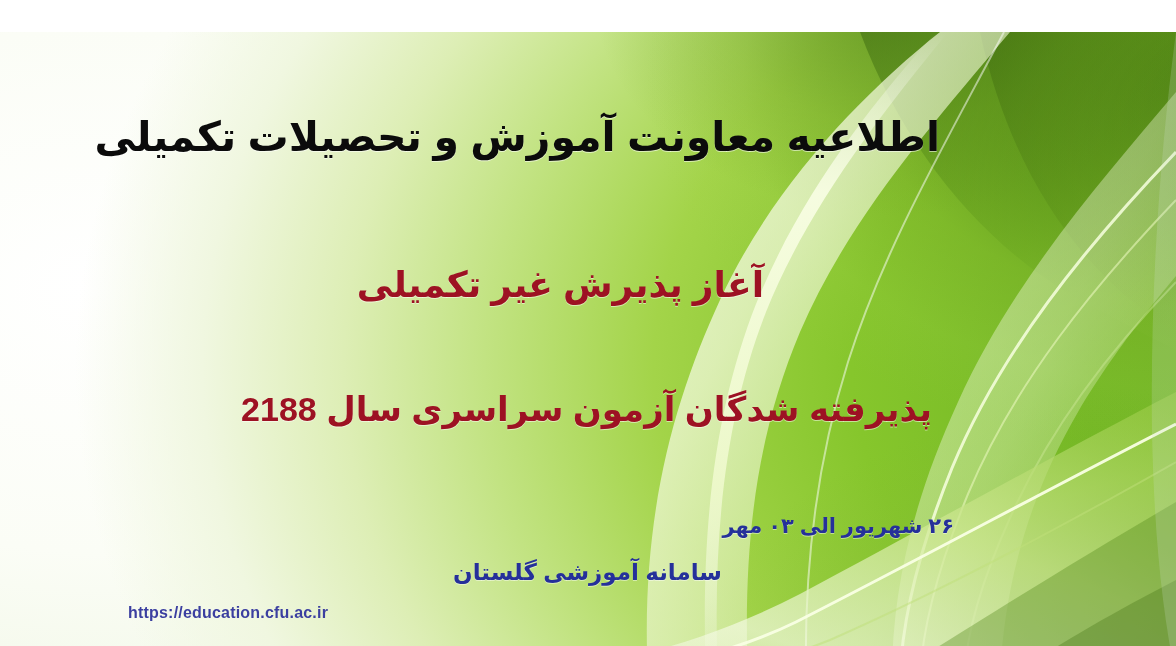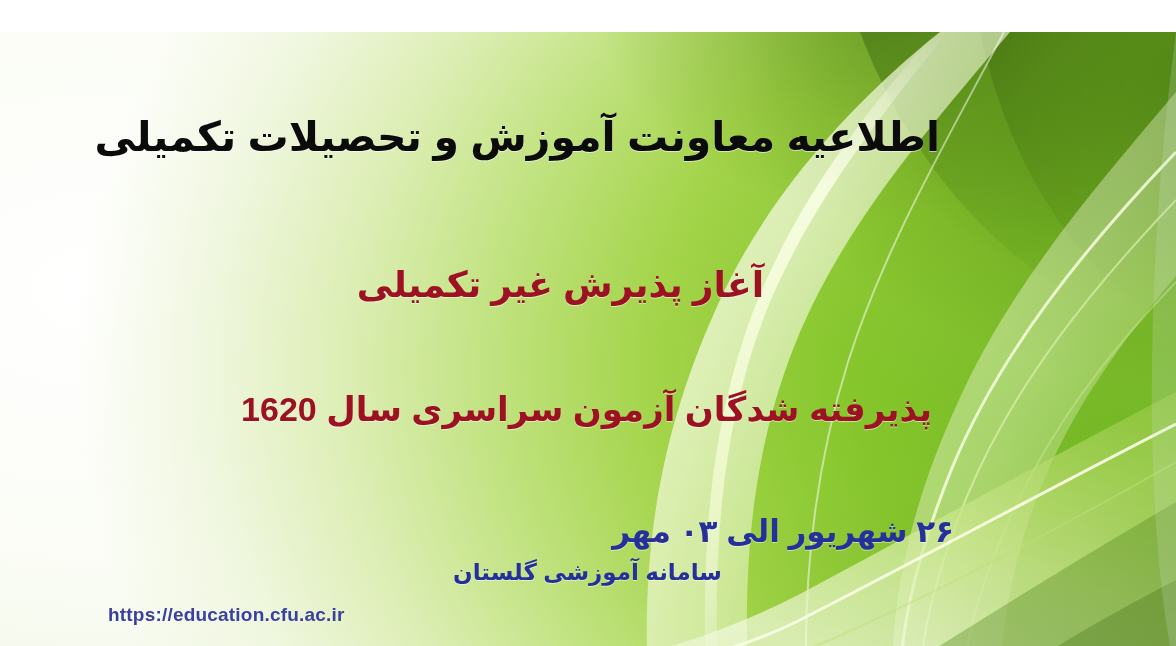--- a/index.html
+++ b/index.html
@@ -103,39 +103,39 @@
     top:358px;
     right:244px;
     font-size:34px;
     color:#9d1223;
     text-shadow:0 1px 0 rgba(255,255,255,0.5);
   }
 
   .date-blue{
     top:482px;
     right:222px;
-    font-size:31px;
+    font-size:21px;
     color:#25309a;
     text-shadow:0 1px 0 rgba(255,255,255,0.45);
   }
 
   .system-blue{
     top:527px;
     right:454px;
     font-size:23px;
     color:#25309a;
     text-shadow:0 1px 0 rgba(255,255,255,0.45);
   }
 
   .url-link{
     top:572px;
-    left:108px;
+    left:128px;
     right:auto;
     direction:ltr;
-    font-size:19px;
+    font-size:16px;
     color:#3b3fa0;
     text-decoration:none;
     letter-spacing:0.2px;
   }
 </style>
 </head>
 <body>
 
 <div id="poster">
 
@@ -208,21 +208,21 @@
 
     <path d="M1176,0 C1160,120 1150,260 1152,400 C1154,500 1162,580 1176,646 L1176,0 Z" fill="#cfe0cd" opacity="0.22"></path>
   </svg>
 
   <div class="content">
 
     <div class="line title-main">اطلاعیه معاونت آموزش و تحصیلات تکمیلی</div>
 
     <div class="line subtitle-red">آغاز پذیرش غیر تکمیلی</div>
 
-    <div class="line body-red">پذیرفته شدگان آزمون سراسری سال 1620</div>
+    <div class="line body-red">پذیرفته شدگان آزمون سراسری سال 2188</div>
 
     <div class="line date-blue">۲۶ شهریور الی ۰۳ مهر</div>
 
     <div class="line system-blue">سامانه آموزشی گلستان</div>
 
     <a class="line url-link" href="#">https://education.cfu.ac.ir</a>
 
   </div>
 </div>
 

